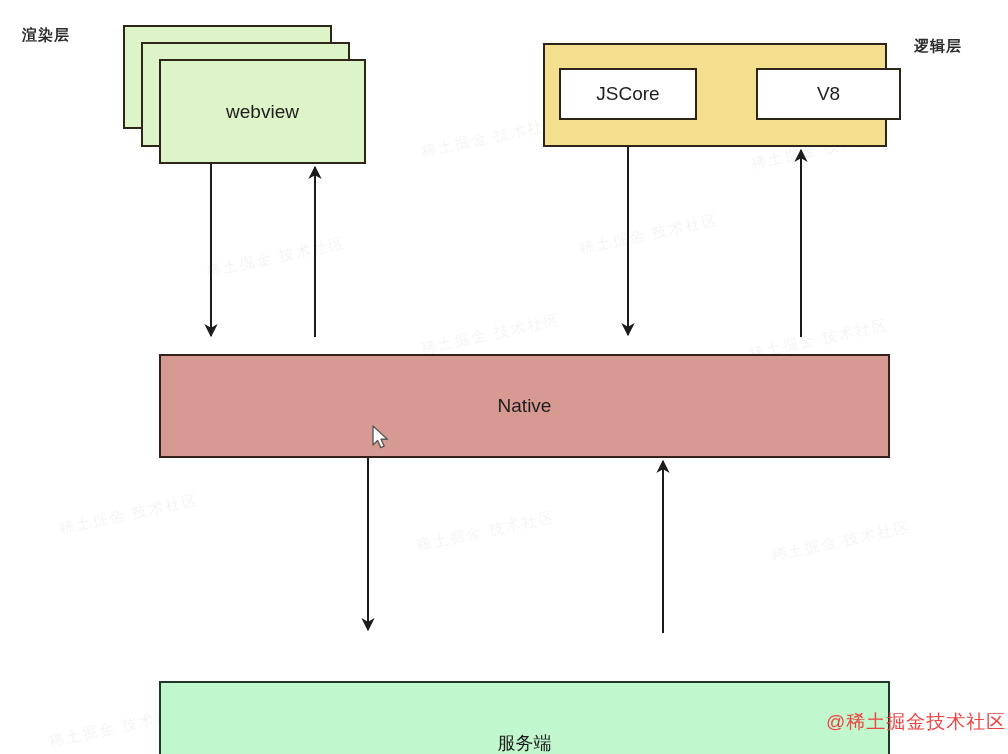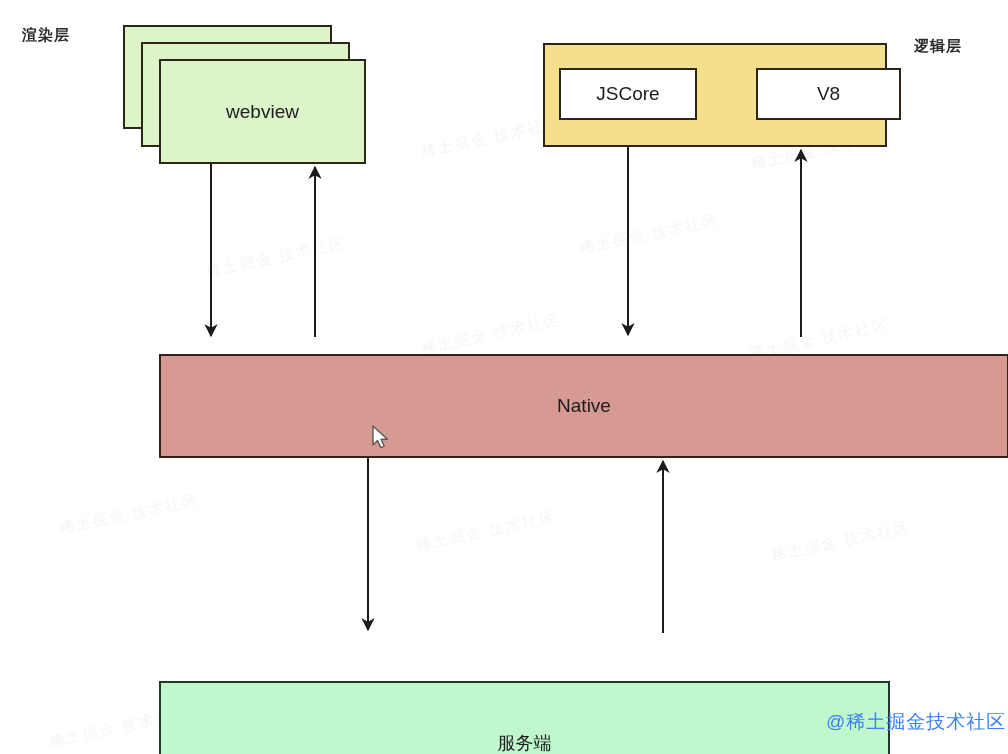--- a/index.html
+++ b/index.html
@@ -35,21 +35,21 @@
   .logic-box { left: 543px; top: 43px; width: 344px; height: 104px;
                background: var(--logic-fill, #f3df8e); }
   .engine { position: absolute; box-sizing: border-box;
             border: 2px solid var(--box-border, #2e2519);
             background: #ffffff; display: flex; align-items: center;
             justify-content: center; font-size: 19px; color: #1d1d1d; }
   .jscore { left: 559px; top: 68px; width: 138px; height: 52px; }
   .v8     { left: 732px; top: 68px; width: 145px; height: 52px; margin-left: 24px; }
 
   
-  .native-box { left: 159px; top: 354px; width: 850px; height: 104px;
+  .native-box { left: 159px; top: 354px; width: 731px; height: 104px;
                 background: var(--native-fill, #d79a93);
                 border-color: #35211c; }
   .server-box { left: 159px; top: 633px; width: 731px; height: 124px;
                 background: var(--server-fill, #c0f7cd);
                 border-color: #20372a; font-size: 18px; margin-top: 48px; }
 
   
   .layer-label {
     position: absolute;
     font-size: 15px;
@@ -76,21 +76,21 @@
     letter-spacing: 2px;
     pointer-events: none;
   }
 
   
   .badge {
     position: absolute;
     left: 826px;
     top: 709px;
     font-size: 19px;
-    color: #3b82f6;
+    color: #ef4444;
     letter-spacing: 1px;
     white-space: nowrap;
     z-index: 20;
   }
 
   .cursor-svg { position: absolute; left: 371px; top: 424px; z-index: 30; }
 </style>
 </head>
 <body>
 

